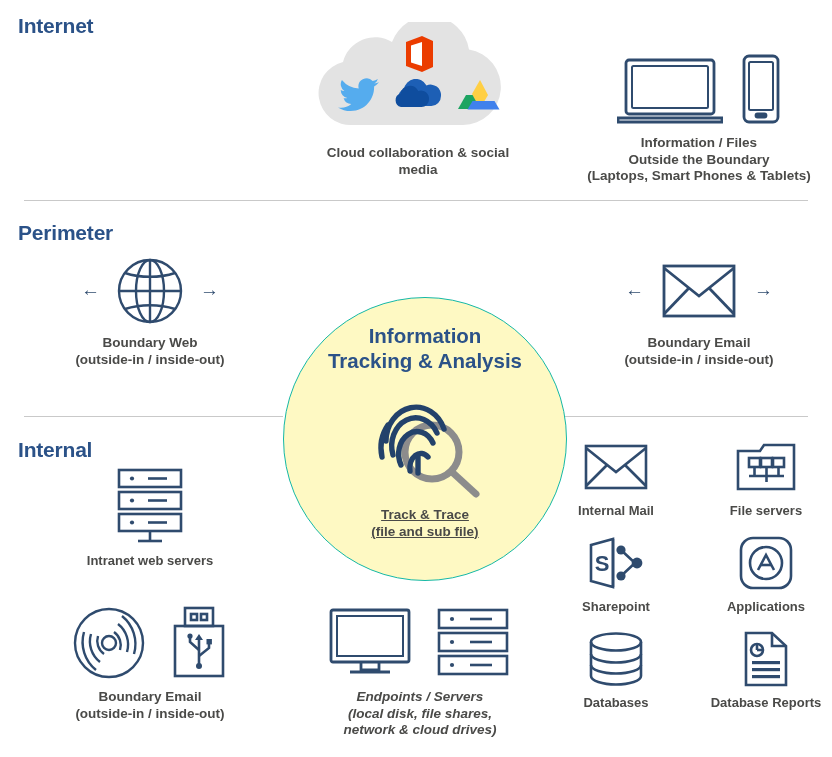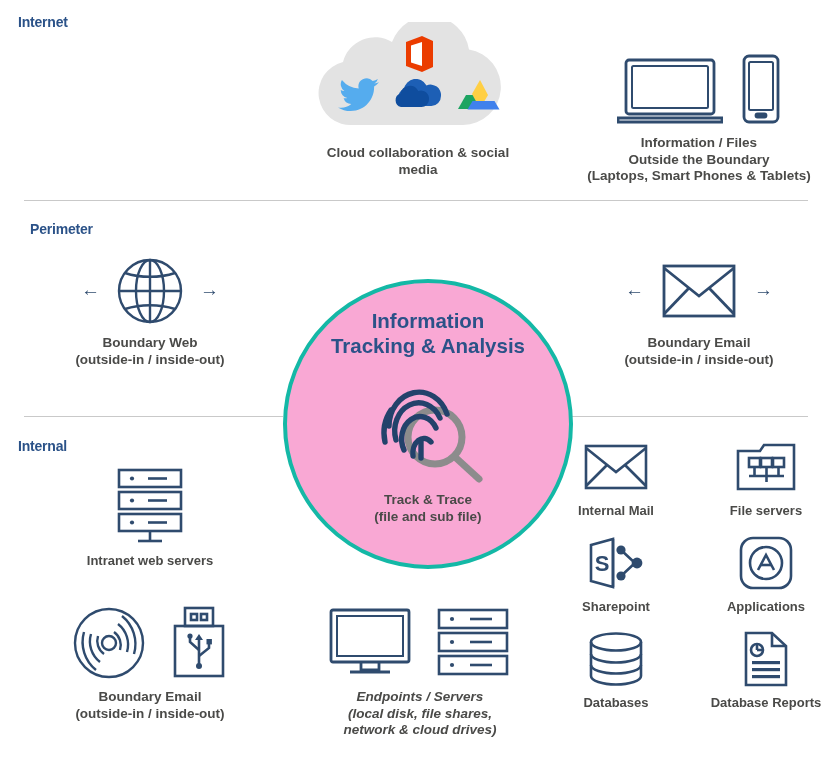--- a/index.html
+++ b/index.html
@@ -8,21 +8,21 @@
     background:#ffffff;
     font-family:"Liberation Sans", sans-serif;
     -webkit-font-smoothing:antialiased;
     overflow:hidden;
   }
   .page{position:relative;width:832px;height:757px;}
 
   
   .zone-title{
     position:absolute;
-    font-size:14px;
+    font-size:21px;
     font-weight:bold;
     color:#2b5288;
     letter-spacing:-0.2px;
     white-space:nowrap;
   }
   .divider{
     position:absolute;
     height:1px;
     background:#c9c9c9;
   }
@@ -44,44 +44,45 @@
     font-weight:bold;
     color:#4a4a48;
     margin-top:7px;
     line-height:16px;
     white-space:pre-line;
   }
 
   
   .hub{
     position:absolute;
-    left:283px;top:279px;
+    left:283px;top:297px;
     width:282px;height:282px;
-    border:4px solid #14b8a6;
+    border:1px solid #14b8a6;
     border-radius:50%;
-    background:#f9a8d4;
+    background:#fef9c3;
     z-index:5;
     text-align:center;
   }
   .hub-title{
     margin-top:25px;
     font-size:20.5px;
     font-weight:bold;
     color:#2b5288;
     line-height:25px;
     white-space:pre-line;
   }
   .hub-icon{margin-top:8px;}
   .hub-caption{
     margin-top:4px;
     font-size:13.5px;
     font-weight:bold;
     color:#4a4a48;
     line-height:16.5px;
     white-space:pre-line;
+    text-decoration:underline;
   }
 
   
   .cloudwrap{position:relative;width:210px;height:108px;margin:0 auto;}
 
   
   .appgrid{
     position:absolute;
     display:grid;
     grid-template-columns:140px 140px;
@@ -147,21 +148,21 @@
         <path fill="#ffcf44" d="M23 1 L15 15 l8 14.5 L31 16 z"></path>
         <path fill="#4081ec" d="M10.5 30.5 h32 L37.5 22 h-22 z"></path>
       </svg>
     </div>
     <div class="caption" style="margin-top:15px;">Cloud collaboration &amp; social
 media</div>
   </div>
 
   <div class="divider" style="left:24px;top:200px;width:784px;"></div>
 
-  <div class="zone-title" style="left:18px;top:221px;margin-left:12px;">Perimeter</div>
+  <div class="zone-title" style="left:18px;top:221px;">Perimeter</div>
 
   <div class="cell" style="left:20px;top:256px;width:260px;">
     <div class="icons" style="height:70px;gap:16px;align-items:center;">
       <span class="arrow">←</span>
       <svg width="68" height="68" viewBox="0 0 68 68">
         <g fill="none" stroke="#2f4b6e" stroke-width="2.4">
           <circle cx="34" cy="34" r="31"></circle>
           <line x1="3" y1="34" x2="65" y2="34"></line>
           <line x1="34" y1="3" x2="34" y2="65"></line>
           <ellipse cx="34" cy="34" rx="14" ry="31"></ellipse>

